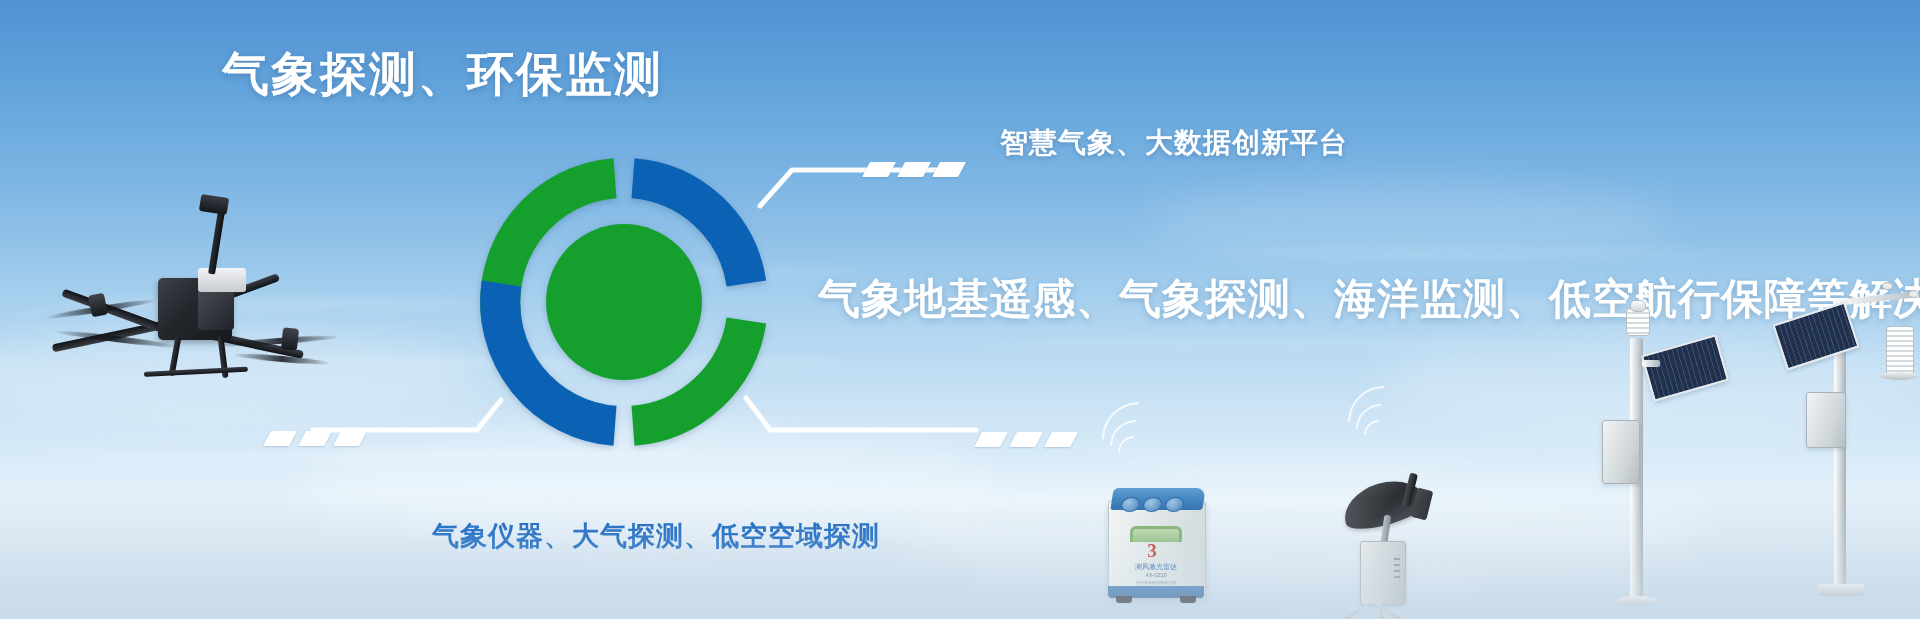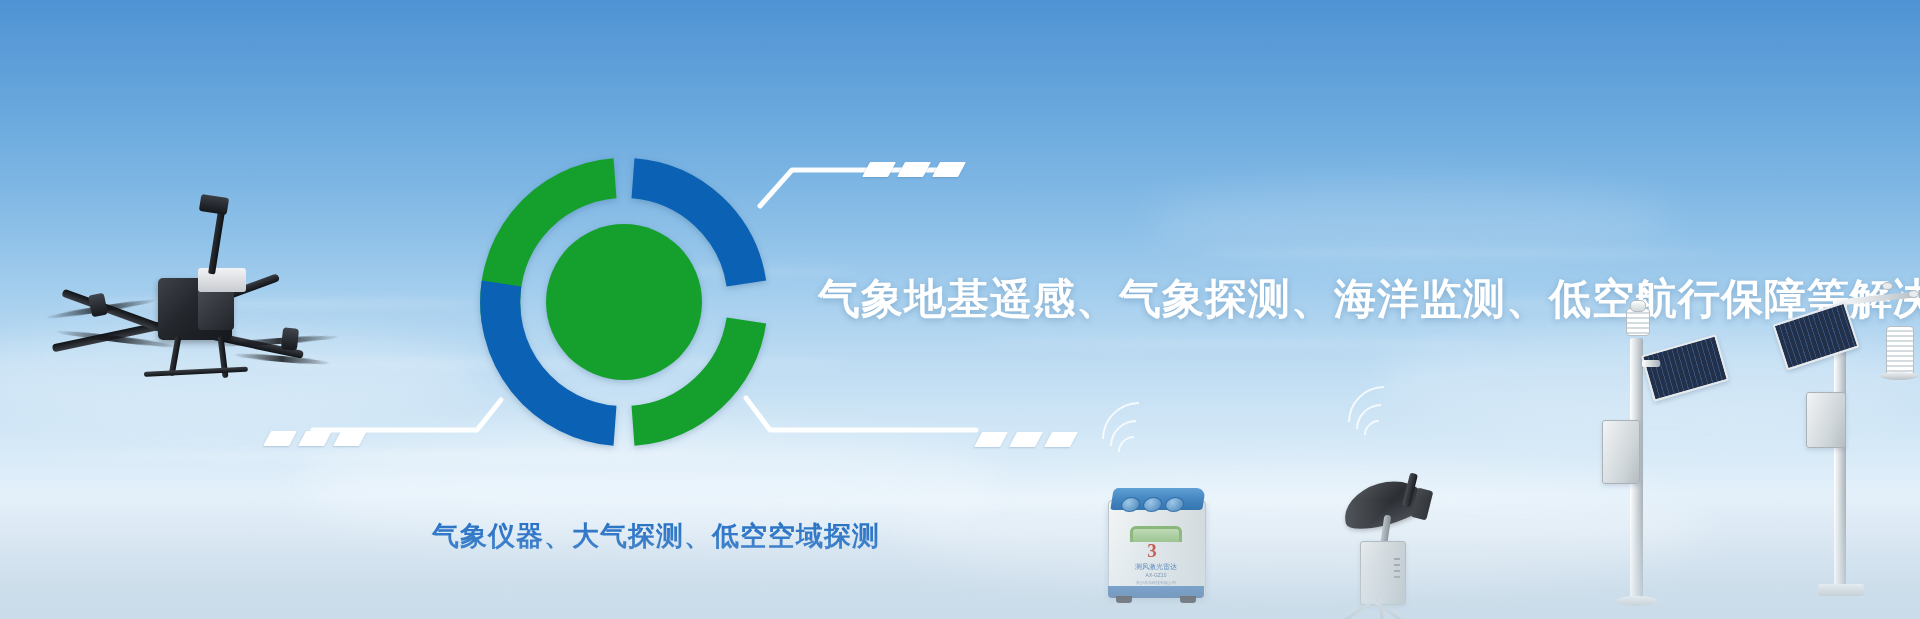--- a/index.html
+++ b/index.html
@@ -236,20 +236,21 @@
   <div class="cloud" style="left:1150px;top:180px;width:520px;height:80px;opacity:.22;"></div>
   <div class="wisp" style="left:60px;top:300px;width:420px;opacity:.45;"></div>
   <div class="wisp" style="left:560px;top:268px;width:300px;opacity:.3;"></div>
   <div class="wisp" style="left:1200px;top:250px;width:520px;opacity:.3;"></div>
   <div class="wisp" style="left:1450px;top:300px;width:400px;opacity:.35;"></div>
   <div class="wisp" style="left:250px;top:360px;width:600px;opacity:.4;"></div>
   <div class="wisp" style="left:980px;top:340px;width:520px;opacity:.3;"></div>
   <div class="wisp" style="left:40px;top:452px;width:700px;opacity:.5;"></div>
   <div class="wisp" style="left:700px;top:500px;width:800px;opacity:.45;"></div>
 
+  <div class="headline">气象探测、环保监测</div>
 
   <div class="donut">
     <svg width="300" height="300" viewBox="0 0 300 300">
 
       <g fill="none" stroke-linecap="butt" stroke-width="40">
 
         <path d="M 27.6 168.5 A 124 124 0 0 1 141 26.2" stroke="#15a02e"></path>
 
         <path d="M 159 26.2 A 124 124 0 0 1 272.4 131.5" stroke="#0b62b5"></path>
 
@@ -265,20 +266,21 @@
   <div class="conn" style="left:756px;top:152px;">
     <svg width="200" height="58">
       <polyline points="4,54 36,18 196,18" fill="none" stroke="#ffffff" stroke-width="5" stroke-linejoin="round" stroke-linecap="round" opacity=".97"></polyline>
     </svg>
   </div>
   <div class="dashes" style="left:866px;top:162px;">
     <i></i>
     <i></i>
     <i></i>
   </div>
+  <div class="callout-top">智慧气象、大数据创新平台</div>
 
   <div class="conn" style="left:255px;top:396px;">
     <svg width="250" height="72">
       <polyline points="246,4 222,34 58,34" fill="none" stroke="#ffffff" stroke-width="5" stroke-linejoin="round" stroke-linecap="round" opacity=".97"></polyline>
     </svg>
   </div>
   <div class="dashes" style="left:267px;top:431px;">
     <i></i>
     <i></i>
     <i></i>

